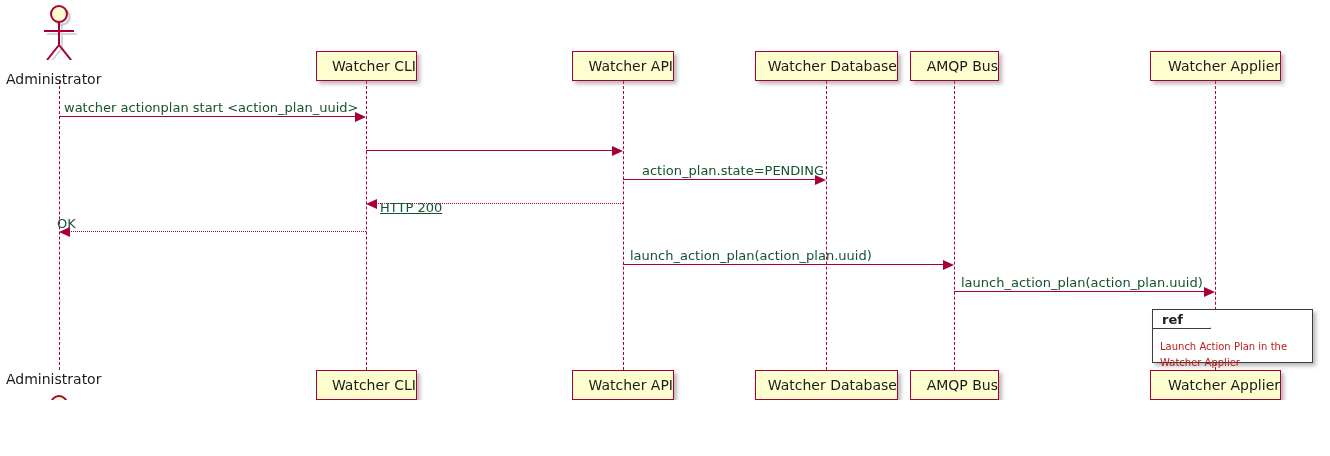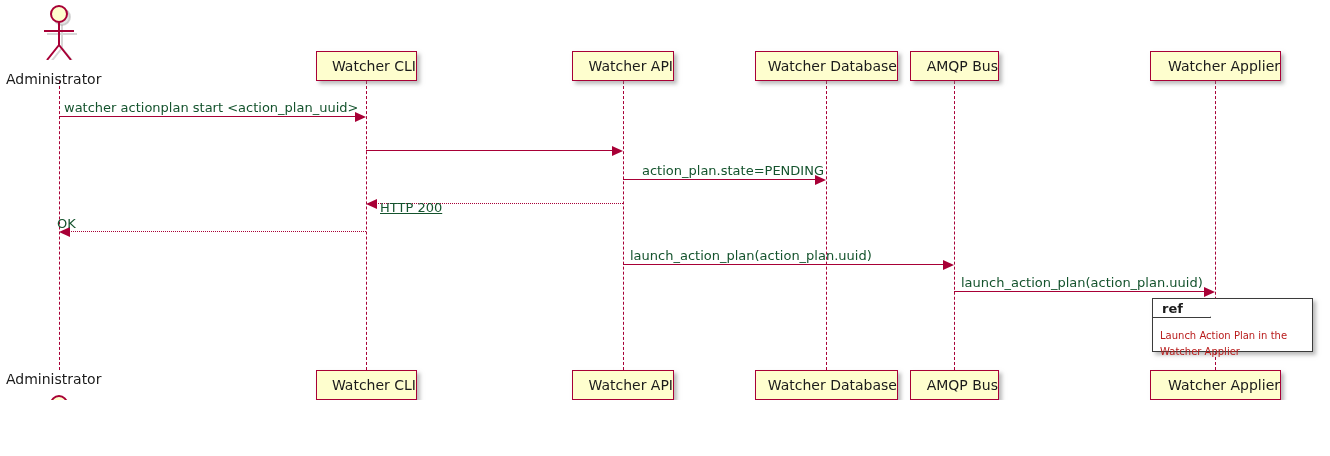--- a/index.html
+++ b/index.html
@@ -87,20 +87,21 @@
     border-right: 11px solid #A80036;
   }
 
   
   .ref-box {
     position: absolute;
     background: #FFFFFF;
     border: 1.5px solid #3b3b3b;
     box-shadow: 3px 3px 4px rgba(130,130,130,0.55);
     box-sizing: border-box;
+    margin-top: 11px;
   }
   .ref-tab {
     position: absolute;
     left: 0;
     top: 0;
     height: 19px;
     background: #FFFFFF;
     border-right: 1.5px solid #3b3b3b;
     border-bottom: 1.5px solid #3b3b3b;
     box-sizing: border-box;

